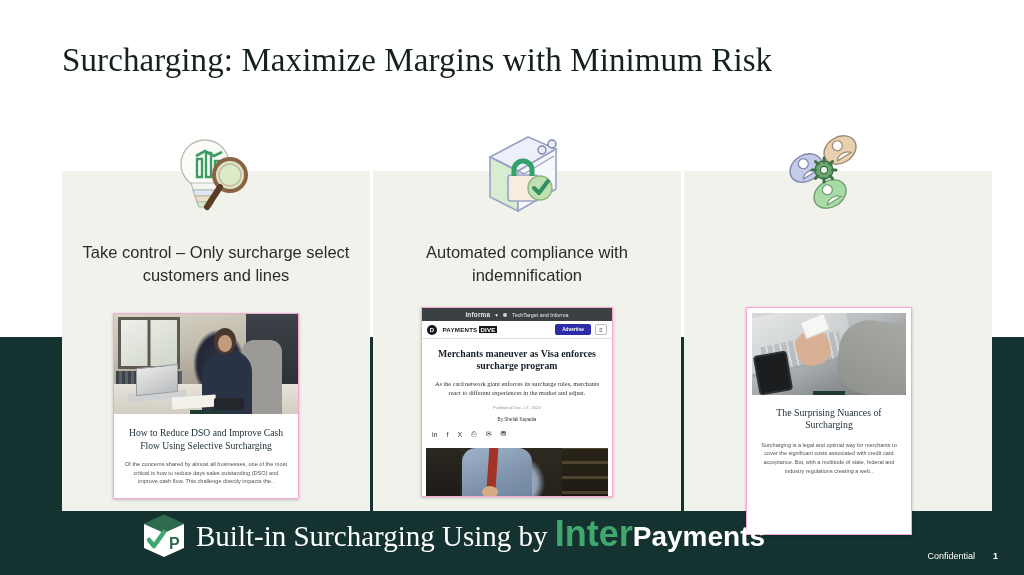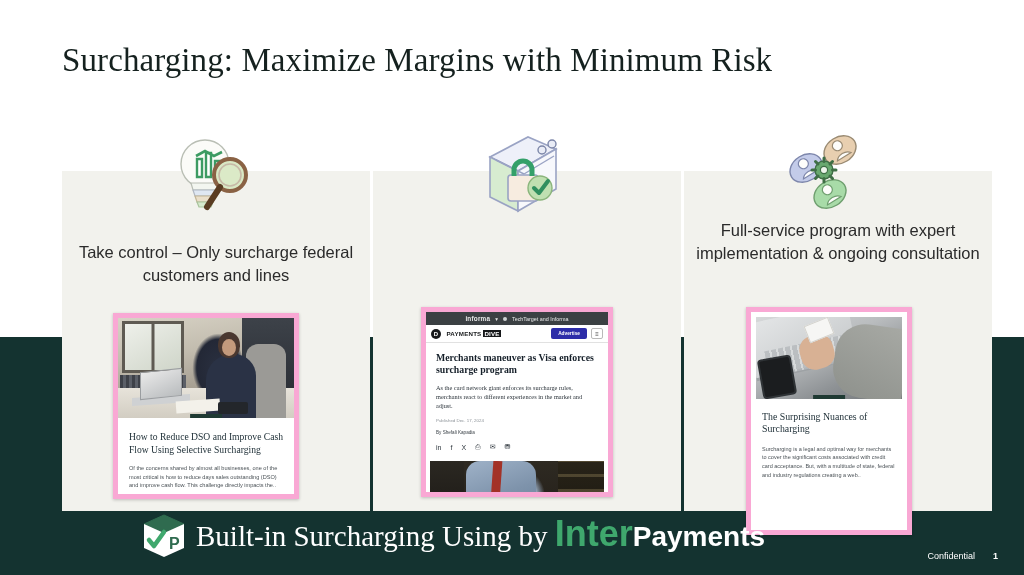--- a/index.html
+++ b/index.html
@@ -81,23 +81,24 @@
   }
   #head1 { left: 72px; top: 241px; width: 288px; }
   #head2 { left: 383px; top: 241px; width: 288px; }
   #head3 { left: 694px; top: 219px; width: 288px; }
 
   
   .article {
     position: absolute;
     z-index: 7;
     background: #ffffff;
-    border: 5px solid #f9a8d4;
+    border: 1px solid #f9a8d4;
     box-shadow: 0 1px 3px rgba(0,0,0,.22);
     overflow: hidden;
+    text-align: center;
   }
   #article1 { left: 113px; top: 313px; width: 186px; height: 186px; }
   #article2 { left: 421px; top: 307px; width: 192px; height: 190px; }
   #article3 { left: 746px; top: 307px; width: 166px; height: 228px; }
 
   
   .a1-photo {
     position: relative;
     height: 100px;
     background:
@@ -431,22 +432,22 @@
             <path d="M12 0 h-3.5"></path>
           <path d="M-8.5 -8.5 l2.5 2.5"></path>
             <path d="M8.5 8.5 l-2.5 -2.5"></path>
           <path d="M8.5 -8.5 l-2.5 2.5"></path>
             <path d="M-8.5 8.5 l2.5 -2.5"></path>
         </g>
       </g>
     </svg>
   </div>
 
-  <div class="card-head" id="head1">Take control – Only surcharge federal customers and lines</div>
-  <div class="card-head" id="head3">Full-service program with expert implementation &amp; ongoing consultation</div>
+  <div class="card-head" id="head1">Take control – Only surcharge select customers and lines</div>
+  <div class="card-head" id="head2">Automated compliance with indemnification</div>
 
   <div class="article" id="article1">
     <div class="a1-photo">
       <div class="a1-window"></div>
       <div class="a1-radiator"></div>
       <div class="a1-cabinet"></div>
       <div class="a1-desk"></div>
       <div class="a1-laptop-base"></div>
       <div class="a1-laptop"></div>
       <div class="a1-chair"></div>

